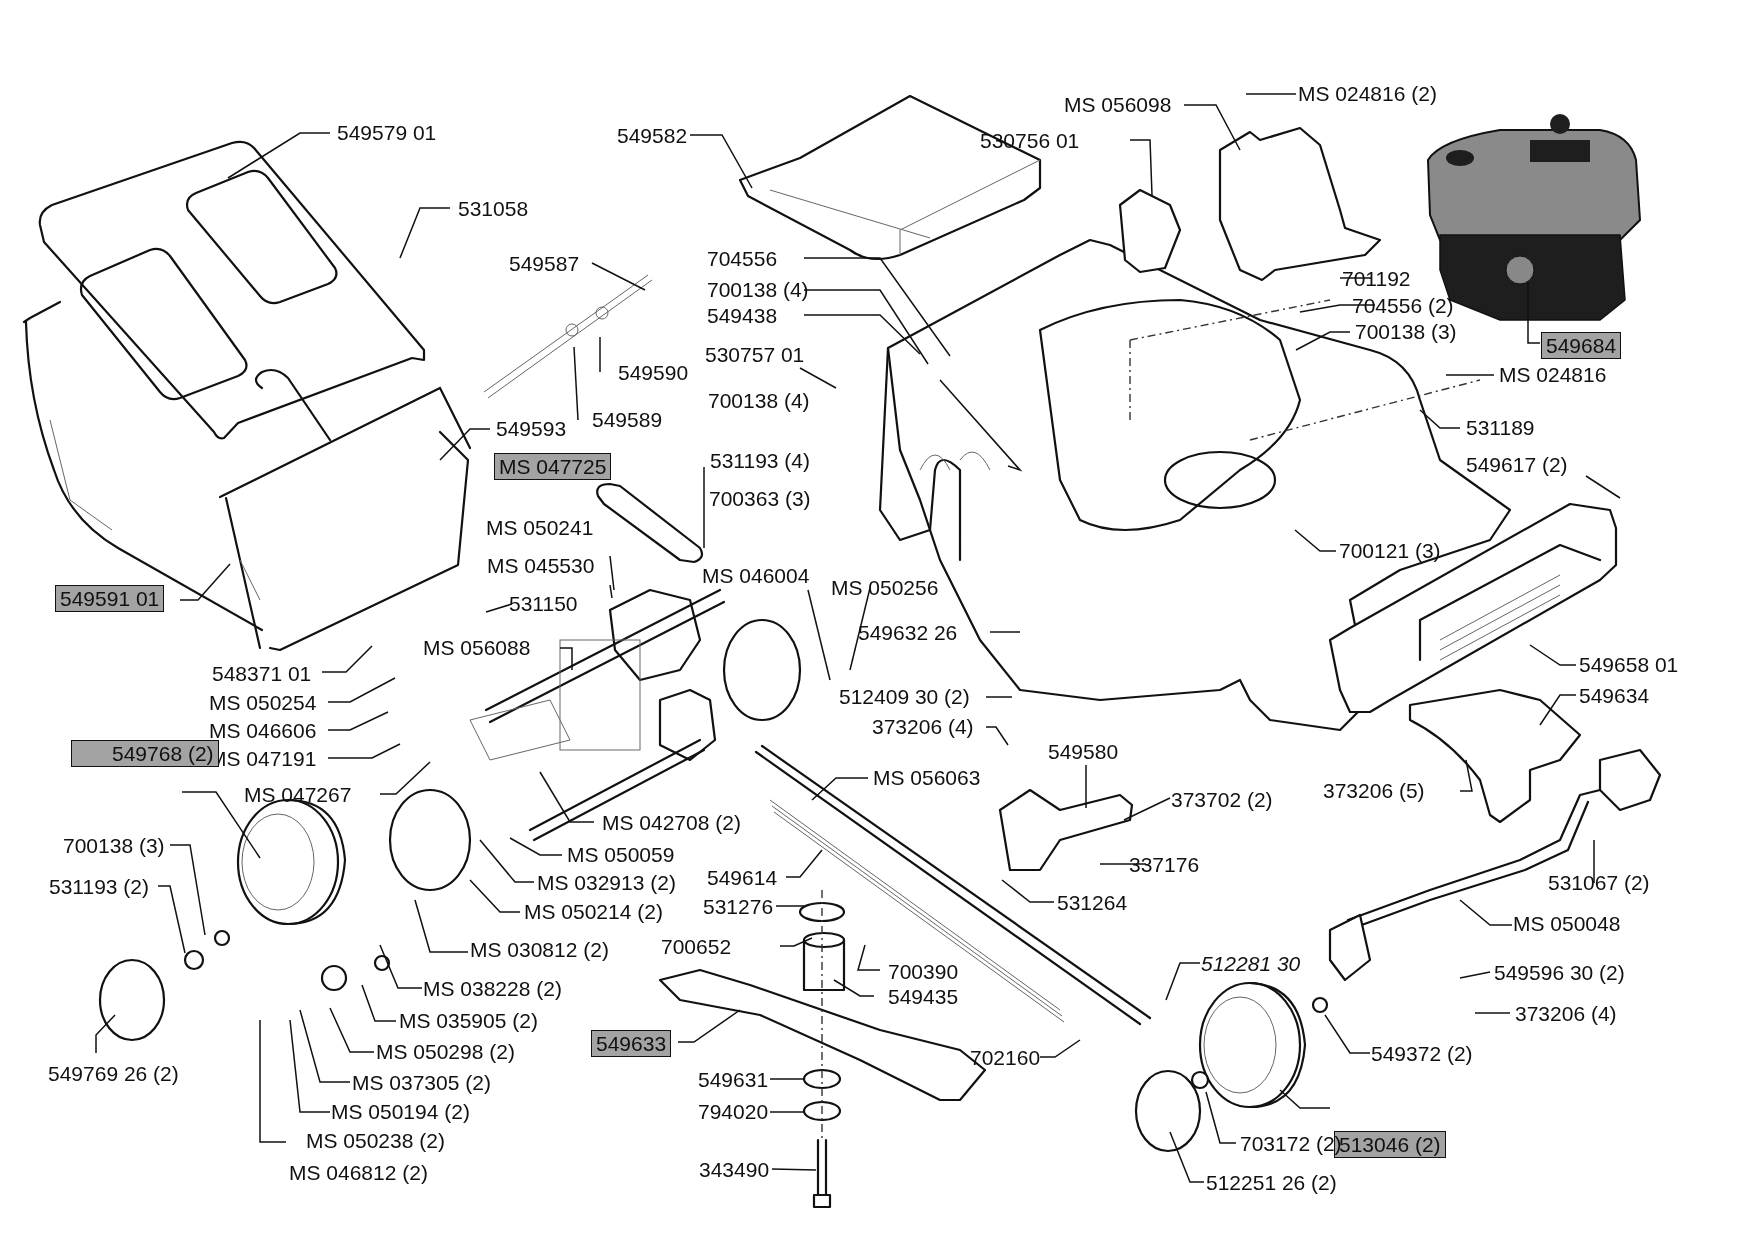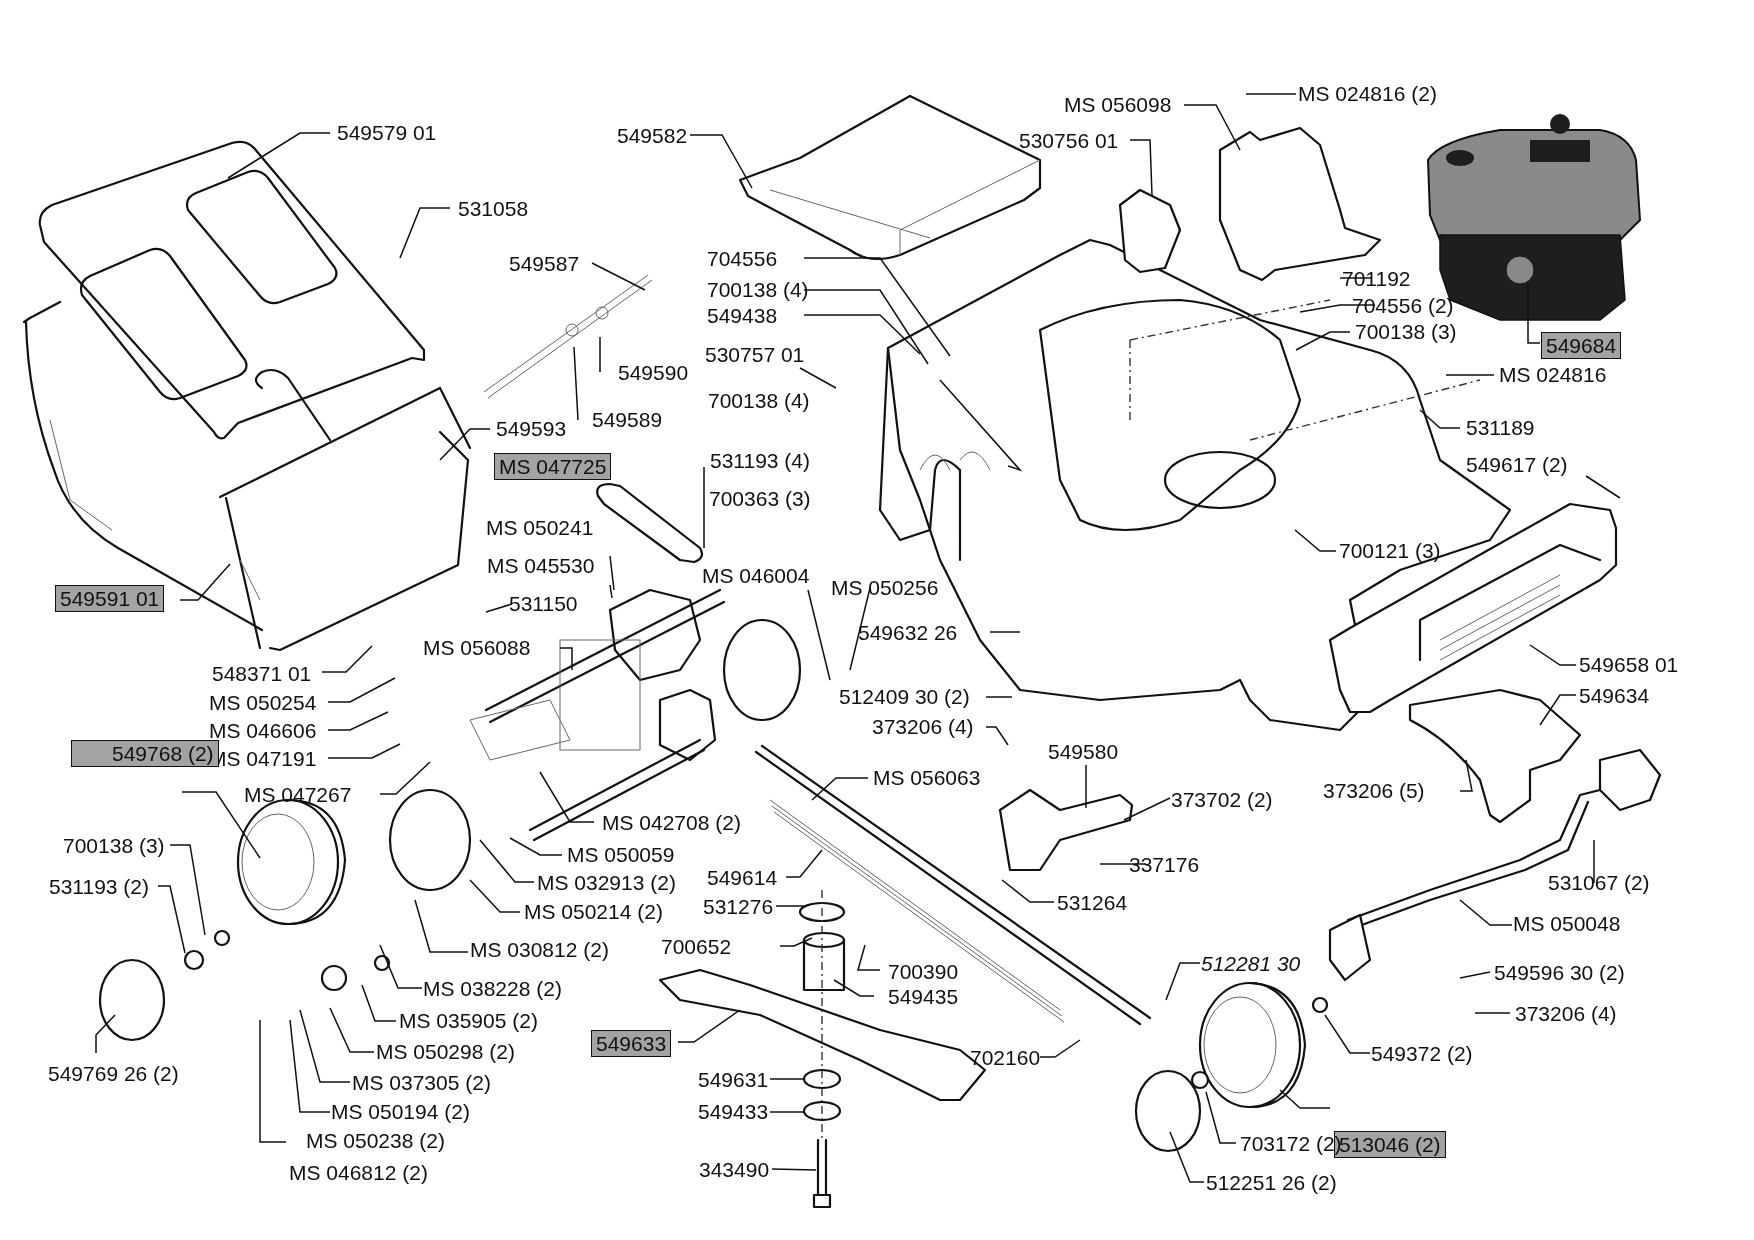--- a/index.html
+++ b/index.html
@@ -275,31 +275,31 @@
 <div class="label" style="left:306px;top:1130px;">MS 050238 (2)</div>
 <div class="label" style="left:289px;top:1162px;">MS 046812 (2)</div>
 <div class="label" style="left:873px;top:767px;">MS 056063</div>
 <div class="label" style="left:707px;top:867px;">549614</div>
 <div class="label" style="left:703px;top:896px;">531276</div>
 <div class="label" style="left:661px;top:936px;">700652</div>
 <div class="label" style="left:888px;top:961px;">700390</div>
 <div class="label" style="left:888px;top:986px;">549435</div>
 <div class="label boxed" style="left:591px;top:1030px;">549633</div>
 <div class="label" style="left:698px;top:1069px;">549631</div>
-<div class="label" style="left:698px;top:1101px;">549433</div>
+<div class="label" style="left:698px;top:1101px;">794020</div>
 <div class="label" style="left:699px;top:1159px;">343490</div>
 <div class="label" style="left:970px;top:1047px;">702160</div>
 <div class="label" style="left:839px;top:686px;">512409 30 (2)</div>
 <div class="label" style="left:872px;top:716px;">373206 (4)</div>
 <div class="label" style="left:1048px;top:741px;">549580</div>
 <div class="label" style="left:1171px;top:789px;">373702 (2)</div>
 <div class="label" style="left:1129px;top:854px;">337176</div>
 <div class="label" style="left:1057px;top:892px;">531264</div>
 <div class="label" style="left:1064px;top:94px;">MS 056098</div>
-<div class="label" style="left:1019px;top:130px;">530756 01</div>
+<div class="label" style="left:980px;top:130px;">530756 01</div>
 <div class="label" style="left:1298px;top:83px;text-align:right;">MS 024816 (2)</div>
 <div class="label" style="left:1342px;top:268px;">701192</div>
 <div class="label" style="left:1352px;top:295px;">704556 (2)</div>
 <div class="label" style="left:1355px;top:321px;">700138 (3)</div>
 <div class="label boxed" style="left:1541px;top:332px;">549684</div>
 <div class="label" style="left:1499px;top:364px;">MS 024816</div>
 <div class="label" style="left:1466px;top:417px;">531189</div>
 <div class="label" style="left:1466px;top:454px;">549617 (2)</div>
 <div class="label" style="left:1339px;top:540px;">700121 (3)</div>
 <div class="label" style="left:1579px;top:654px;">549658 01</div>

